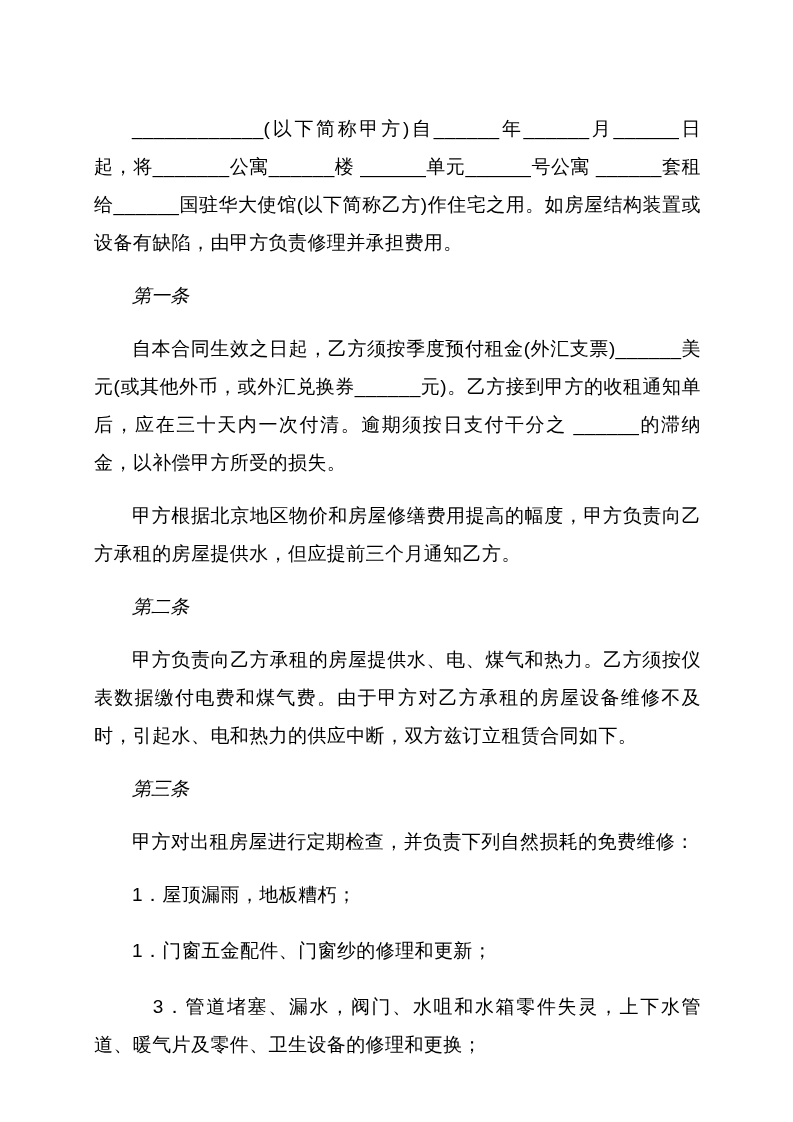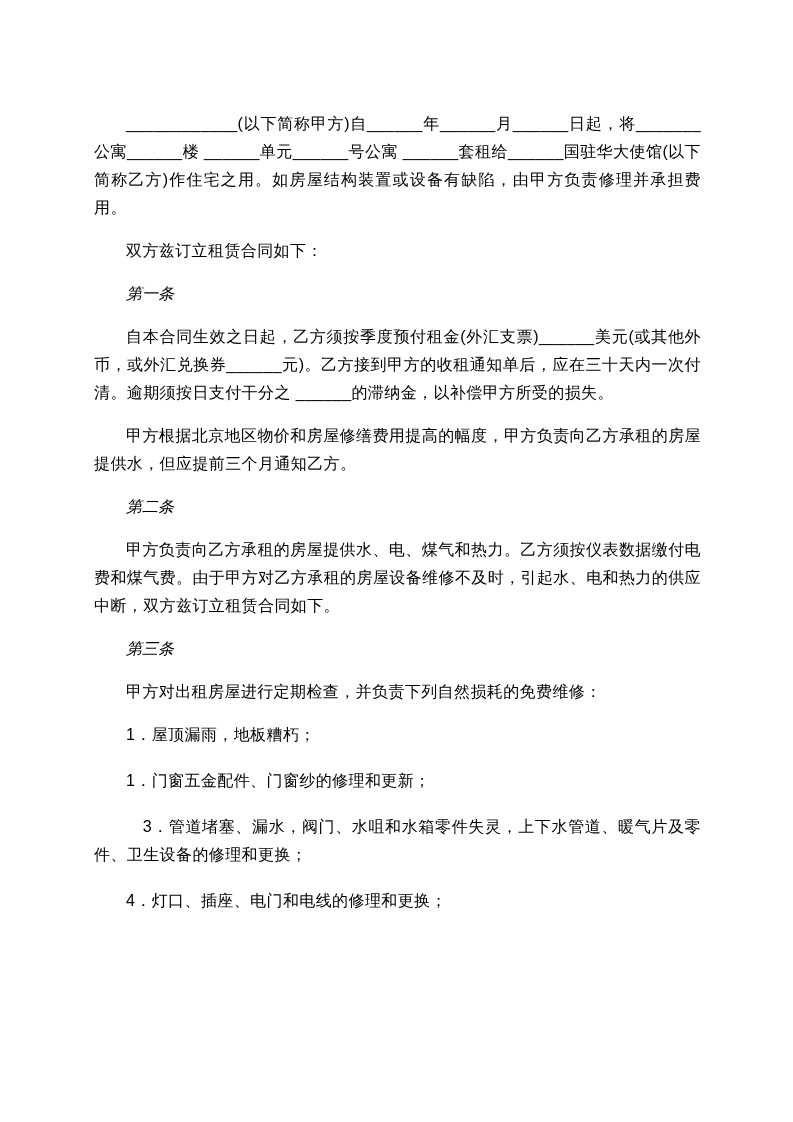--- a/index.html
+++ b/index.html
@@ -9,22 +9,22 @@
   }
   .page {
     position: relative;
     width: 793px;
     height: 1122px;
     box-sizing: border-box;
     background: #ffffff;
     padding: 110px 92px 0 94px;
     overflow: hidden;
     font-family: "Liberation Sans", "DejaVu Sans", sans-serif;
-    font-size: 16px;
-    line-height: 28px;
+    font-size: 19px;
+    line-height: 38px;
     color: #000000;
   }
   .para {
     margin: 0 0 15px 0;
     text-align: justify;
     text-indent: 2em;
     word-break: break-all;
     letter-spacing: 0.4px;
   }
   .heading {
@@ -39,25 +39,23 @@
     text-indent: 2em;
     word-break: break-all;
     letter-spacing: 0.4px;
   }
 </style>
 </head>
 <body>
 
 <div class="page">
   <p class="para">____________(以下简称甲方)自______年______月______日起，将_______公寓______楼 ______单元______号公寓 ______套租给______国驻华大使馆(以下简称乙方)作住宅之用。如房屋结构装置或设备有缺陷，由甲方负责修理并承担费用。</p>
-  <p class="para">双方兹订立租赁合同如下：</p>
   <p class="heading">第一条</p>
   <p class="para">自本合同生效之日起，乙方须按季度预付租金(外汇支票)______美元(或其他外币，或外汇兑换券______元)。乙方接到甲方的收租通知单后，应在三十天内一次付清。逾期须按日支付干分之 ______的滞纳金，以补偿甲方所受的损失。</p>
   <p class="para">甲方根据北京地区物价和房屋修缮费用提高的幅度，甲方负责向乙方承租的房屋提供水，但应提前三个月通知乙方。</p>
   <p class="heading">第二条</p>
   <p class="para">甲方负责向乙方承租的房屋提供水、电、煤气和热力。乙方须按仪表数据缴付电费和煤气费。由于甲方对乙方承租的房屋设备维修不及时，引起水、电和热力的供应中断，双方兹订立租赁合同如下。</p>
   <p class="heading">第三条</p>
   <p class="para">甲方对出租房屋进行定期检查，并负责下列自然损耗的免费维修：</p>
   <p class="list-item">1．屋顶漏雨，地板糟朽；</p>
   <p class="list-item">1．门窗五金配件、门窗纱的修理和更新；</p>
   <p class="list-item">　3．管道堵塞、漏水，阀门、水咀和水箱零件失灵，上下水管道、暖气片及零件、卫生设备的修理和更换；</p>
-  <p class="list-item">4．灯口、插座、电门和电线的修理和更换；</p>
 </div>
 
 </body></html>

